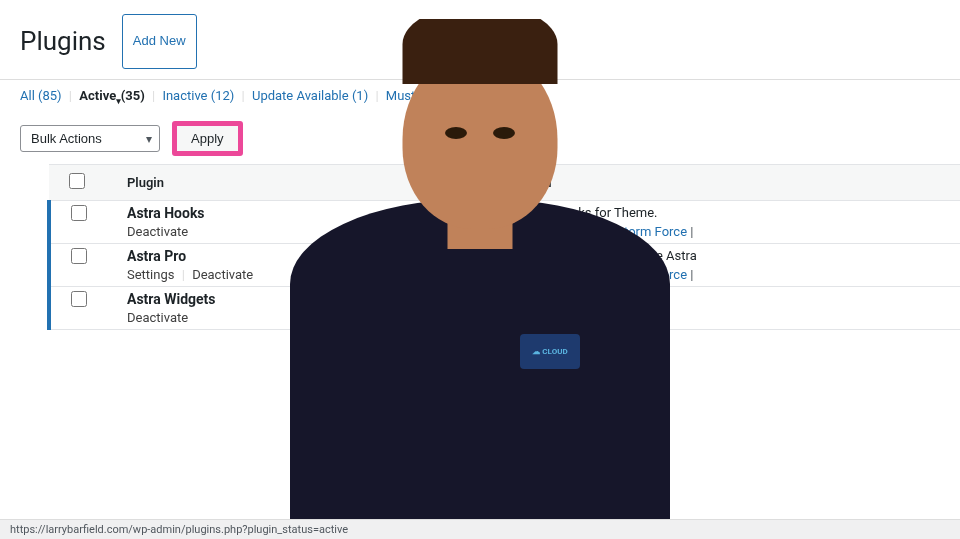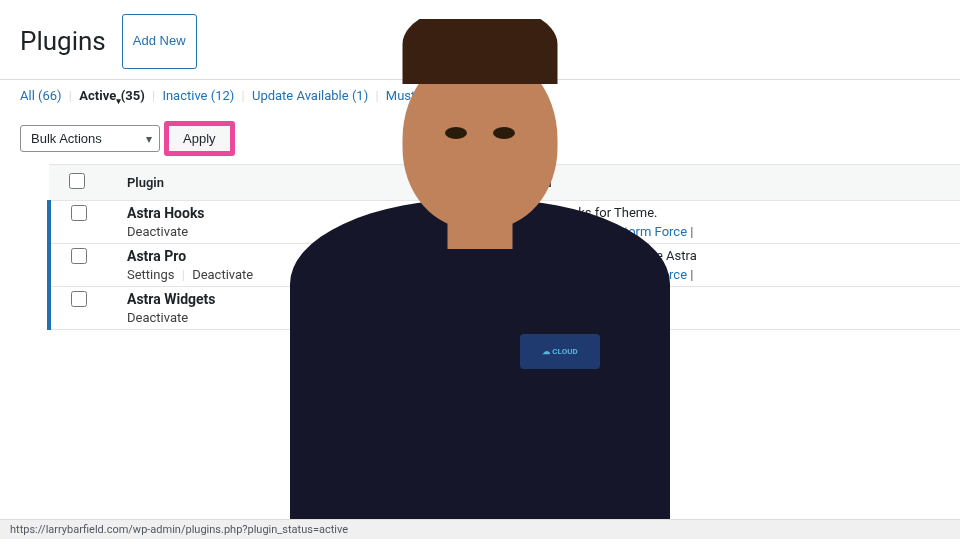--- a/index.html
+++ b/index.html
@@ -57,21 +57,21 @@
 
     .filter-bar a {
       color: #2271b1;
       text-decoration: none;
     }
 
     .toolbar {
       padding: 8px 20px;
       display: flex;
       align-items: center;
-      gap: 4px;
+      gap: 12px;
       background: #fff;
     }
 
     .bulk-actions-wrapper {
       position: relative;
       display: inline-block;
     }
 
     .bulk-actions-wrapper::after {
       content: '▾';
@@ -234,21 +234,21 @@
 <body>
 
 <div class="wp-admin">
 
   <div class="page-header">
     <h1 class="page-title">Plugins</h1>
     <button class="add-new-btn">Add New</button>
   </div>
 
   <div class="filter-bar">
-    <a href="#">All (66)</a>
+    <a href="#">All (85)</a>
     <span style="color:#ddd;margin:0 4px;">|</span>
     <strong style="color:#1d2327;">Active<sub style="font-size:9px;">▾</sub>(35)</strong>
     <span style="color:#ddd;margin:0 4px;">|</span>
     <a href="#">Inactive (12)</a>
     <span style="color:#ddd;margin:0 4px;">|</span>
     <a href="#">Update Available (1)</a>
     <span style="color:#ddd;margin:0 4px;">|</span>
     <a href="#">Must-Use (1)</a>
   </div>
 
@@ -355,21 +355,21 @@
                 border-radius: 50% 50% 0 0;"></div>
 
     <div style="position:absolute; bottom:400px; left:calc(50% - 35px);
                 width:22px; height:12px; background:#2a1a0a;
                 border-radius:50%;"></div>
     <div style="position:absolute; bottom:400px; left:calc(50% + 13px);
                 width:22px; height:12px; background:#2a1a0a;
                 border-radius:50%;"></div>
 
     <div style="position:absolute; bottom:170px; left:calc(50% + 40px);
-                width:80px; height:35px; background:#1e3a6e;
+                width:60px; height:35px; background:#1e3a6e;
                 border-radius:4px; display:flex; align-items:center; justify-content:center;
                 font-size:8px; color:#5ab4e0; font-weight:bold;">☁ CLOUD</div>
   </div>
 
   <div class="status-bar">
     <span>https://larrybarfield.com/wp-admin/plugins.php?plugin_status=active</span>
   </div>
 
 </div>
 

